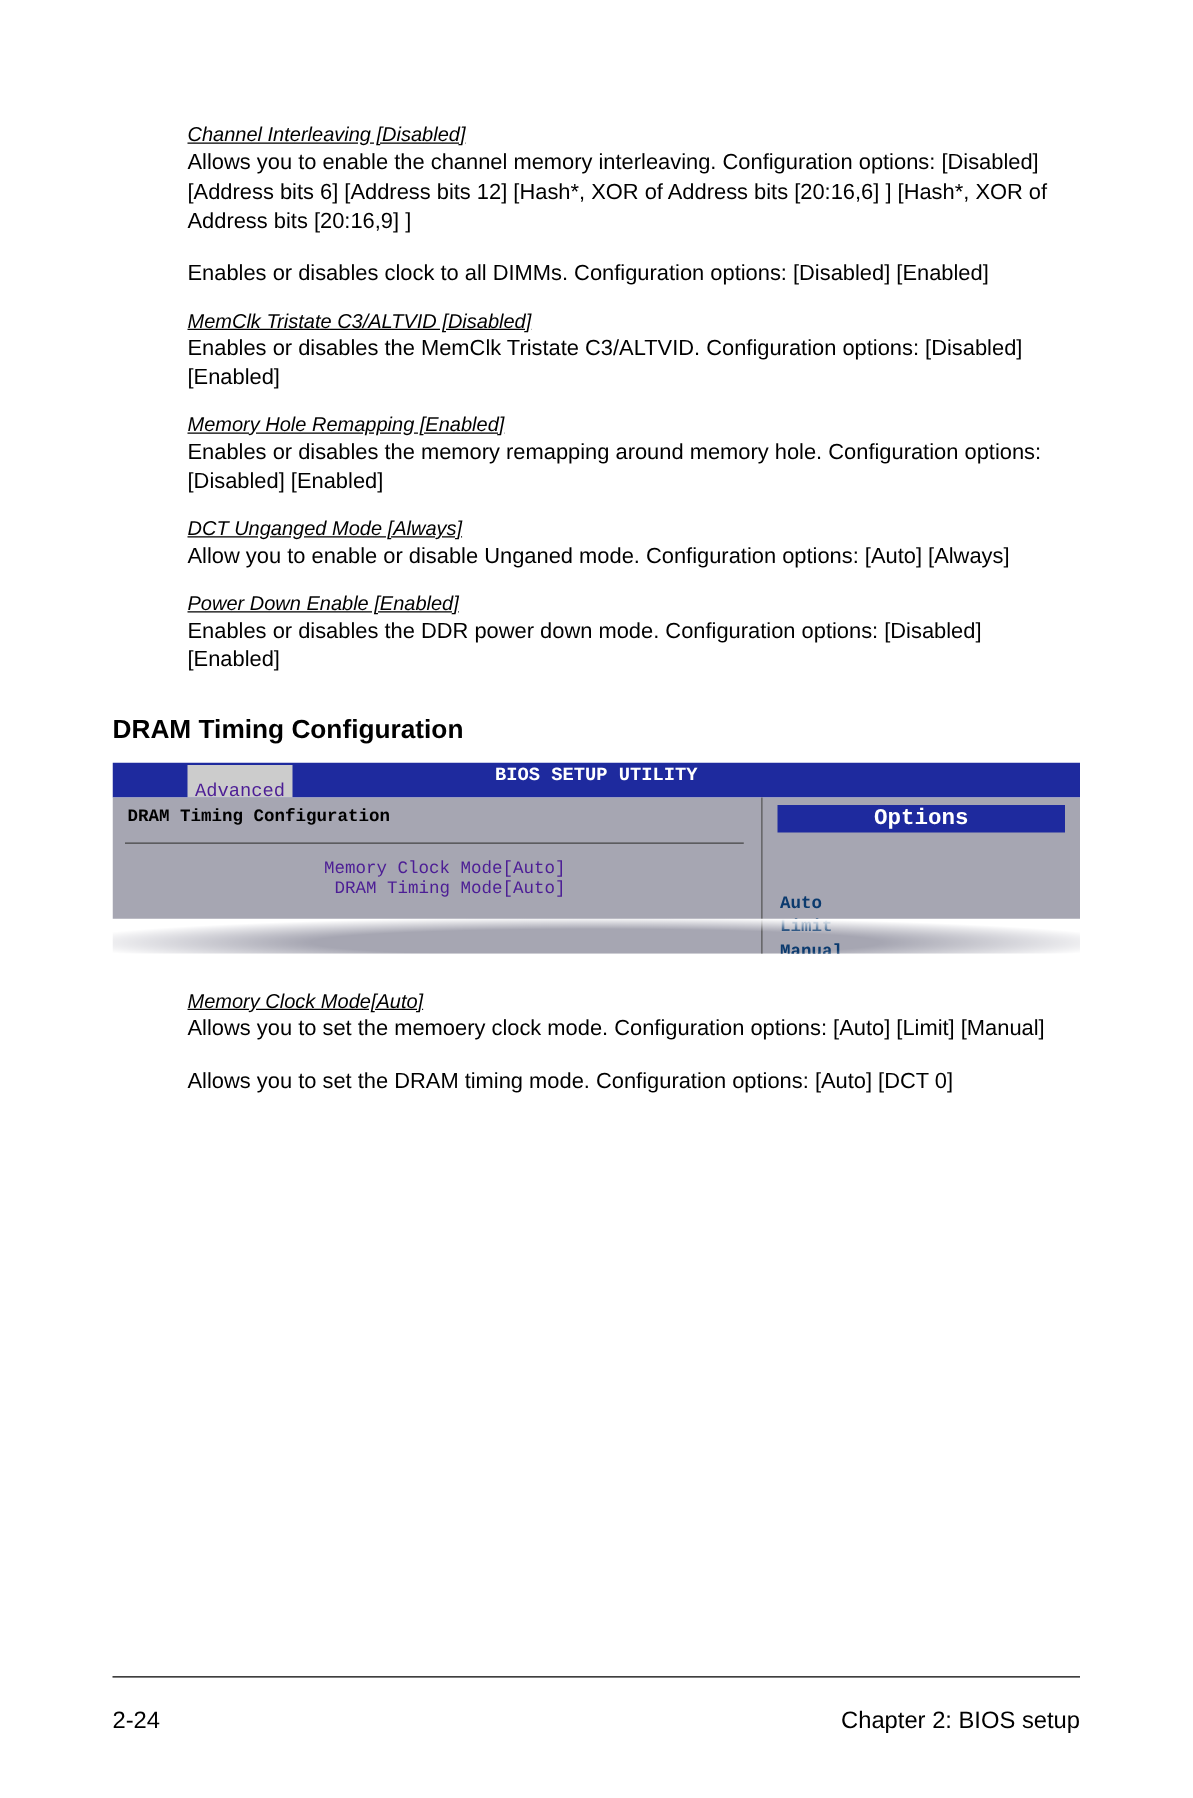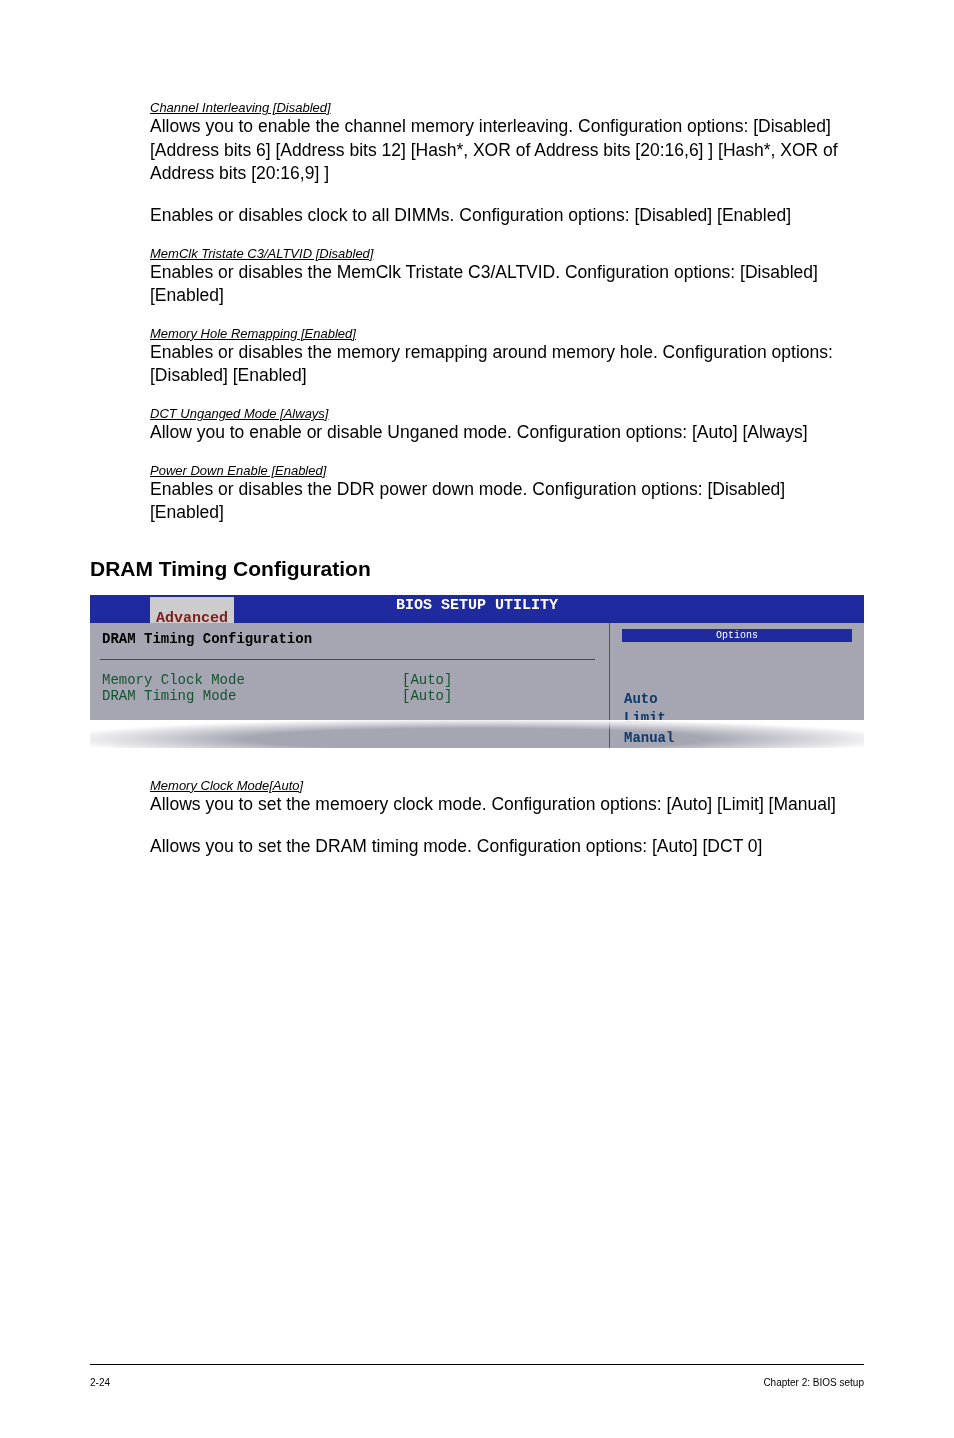--- a/index.html
+++ b/index.html
@@ -12,21 +12,21 @@
     color: #000;
     position: relative;
   }
   .section {
     margin-bottom: 18px;
     margin-left: 60px;
   }
   .option-title {
     font-style: italic;
     text-decoration: underline;
-    font-size: 13px;
+    font-size: 16px;
     display: block;
   }
   .option-body {
     font-size: 17.5px;
     line-height: 1.35;
   }
   h2.heading {
     font-size: 21px;
     font-weight: bold;
     margin-top: 32px;
@@ -49,24 +49,24 @@
     position: relative;
     height: 28px;
     line-height: 18px;
     padding-top: 2px;
   }
   .bios-tab {
     position: absolute;
     left: 60px;
     bottom: 0;
     background: #ccc;
-    color: #7f1d1d;
+    color: #4c1d95;
     font-family: "Courier New", monospace;
     font-size: 15px;
-    font-weight: bold;
+    font-weight: normal;
     padding: 13px 6px;
     height: 18px;
     line-height: 18px;
   }
   .bios-body {
     display: flex;
     background: #a6a6b2;
     font-family: "Courier New", monospace;
     font-size: 14px;
     height: 125px;
@@ -84,38 +84,39 @@
   }
   .bios-left hr.cfg-line {
     border: none;
     border-top: 1px solid #444;
     margin-bottom: 12px;
     margin-left: -2px;
     width: 100%;
   }
   .bios-left .row {
     display: flex;
-    color: #14532d;
+    color: #4c1d95;
+    text-align: right;
   }
   .bios-left .row .label { width: 300px; }
   .bios-right {
     width: 255px;
     border-left: 1px solid #555;
     padding: 6px 10px 6px 10px;
     position: relative;
   }
   .opt-header {
     background: #1e2a9e;
     color: #fff;
-    font-weight: normal;
+    font-weight: bold;
     display: block;
     text-align: center;
     padding: 1px 0;
     margin: 0 2px 8px 2px;
-    font-size: 10px;
+    font-size: 18px;
   }
   .opt-list {
     color: #0b3a6e;
     font-weight: bold;
     line-height: 1.4;
     padding-left: 4px;
     margin-top: 48px;
   }
   
   .bios-fade {
@@ -127,24 +128,24 @@
   .bios-wrapper {
     position: relative;
     margin-left: 0;
   }
   .footer {
     position: absolute;
     bottom: 50px;
     left: 90px;
     right: 90px;
     border-top: 1px solid #000;
-    padding-top: 12px;
+    padding-top: 24px;
     display: flex;
     justify-content: space-between;
-    font-size: 10px;
+    font-size: 19px;
   }
 </style>
 </head>
 <body>
 
 <div class="section">
   <span class="option-title">Channel Interleaving [Disabled]</span>
   <span class="option-body">Allows you to enable the channel memory interleaving. Configuration options: [Disabled] [Address bits 6] [Address bits 12] [Hash*, XOR of Address bits [20:16,6] ] [Hash*, XOR of Address bits [20:16,9] ]</span>
 </div>
 

